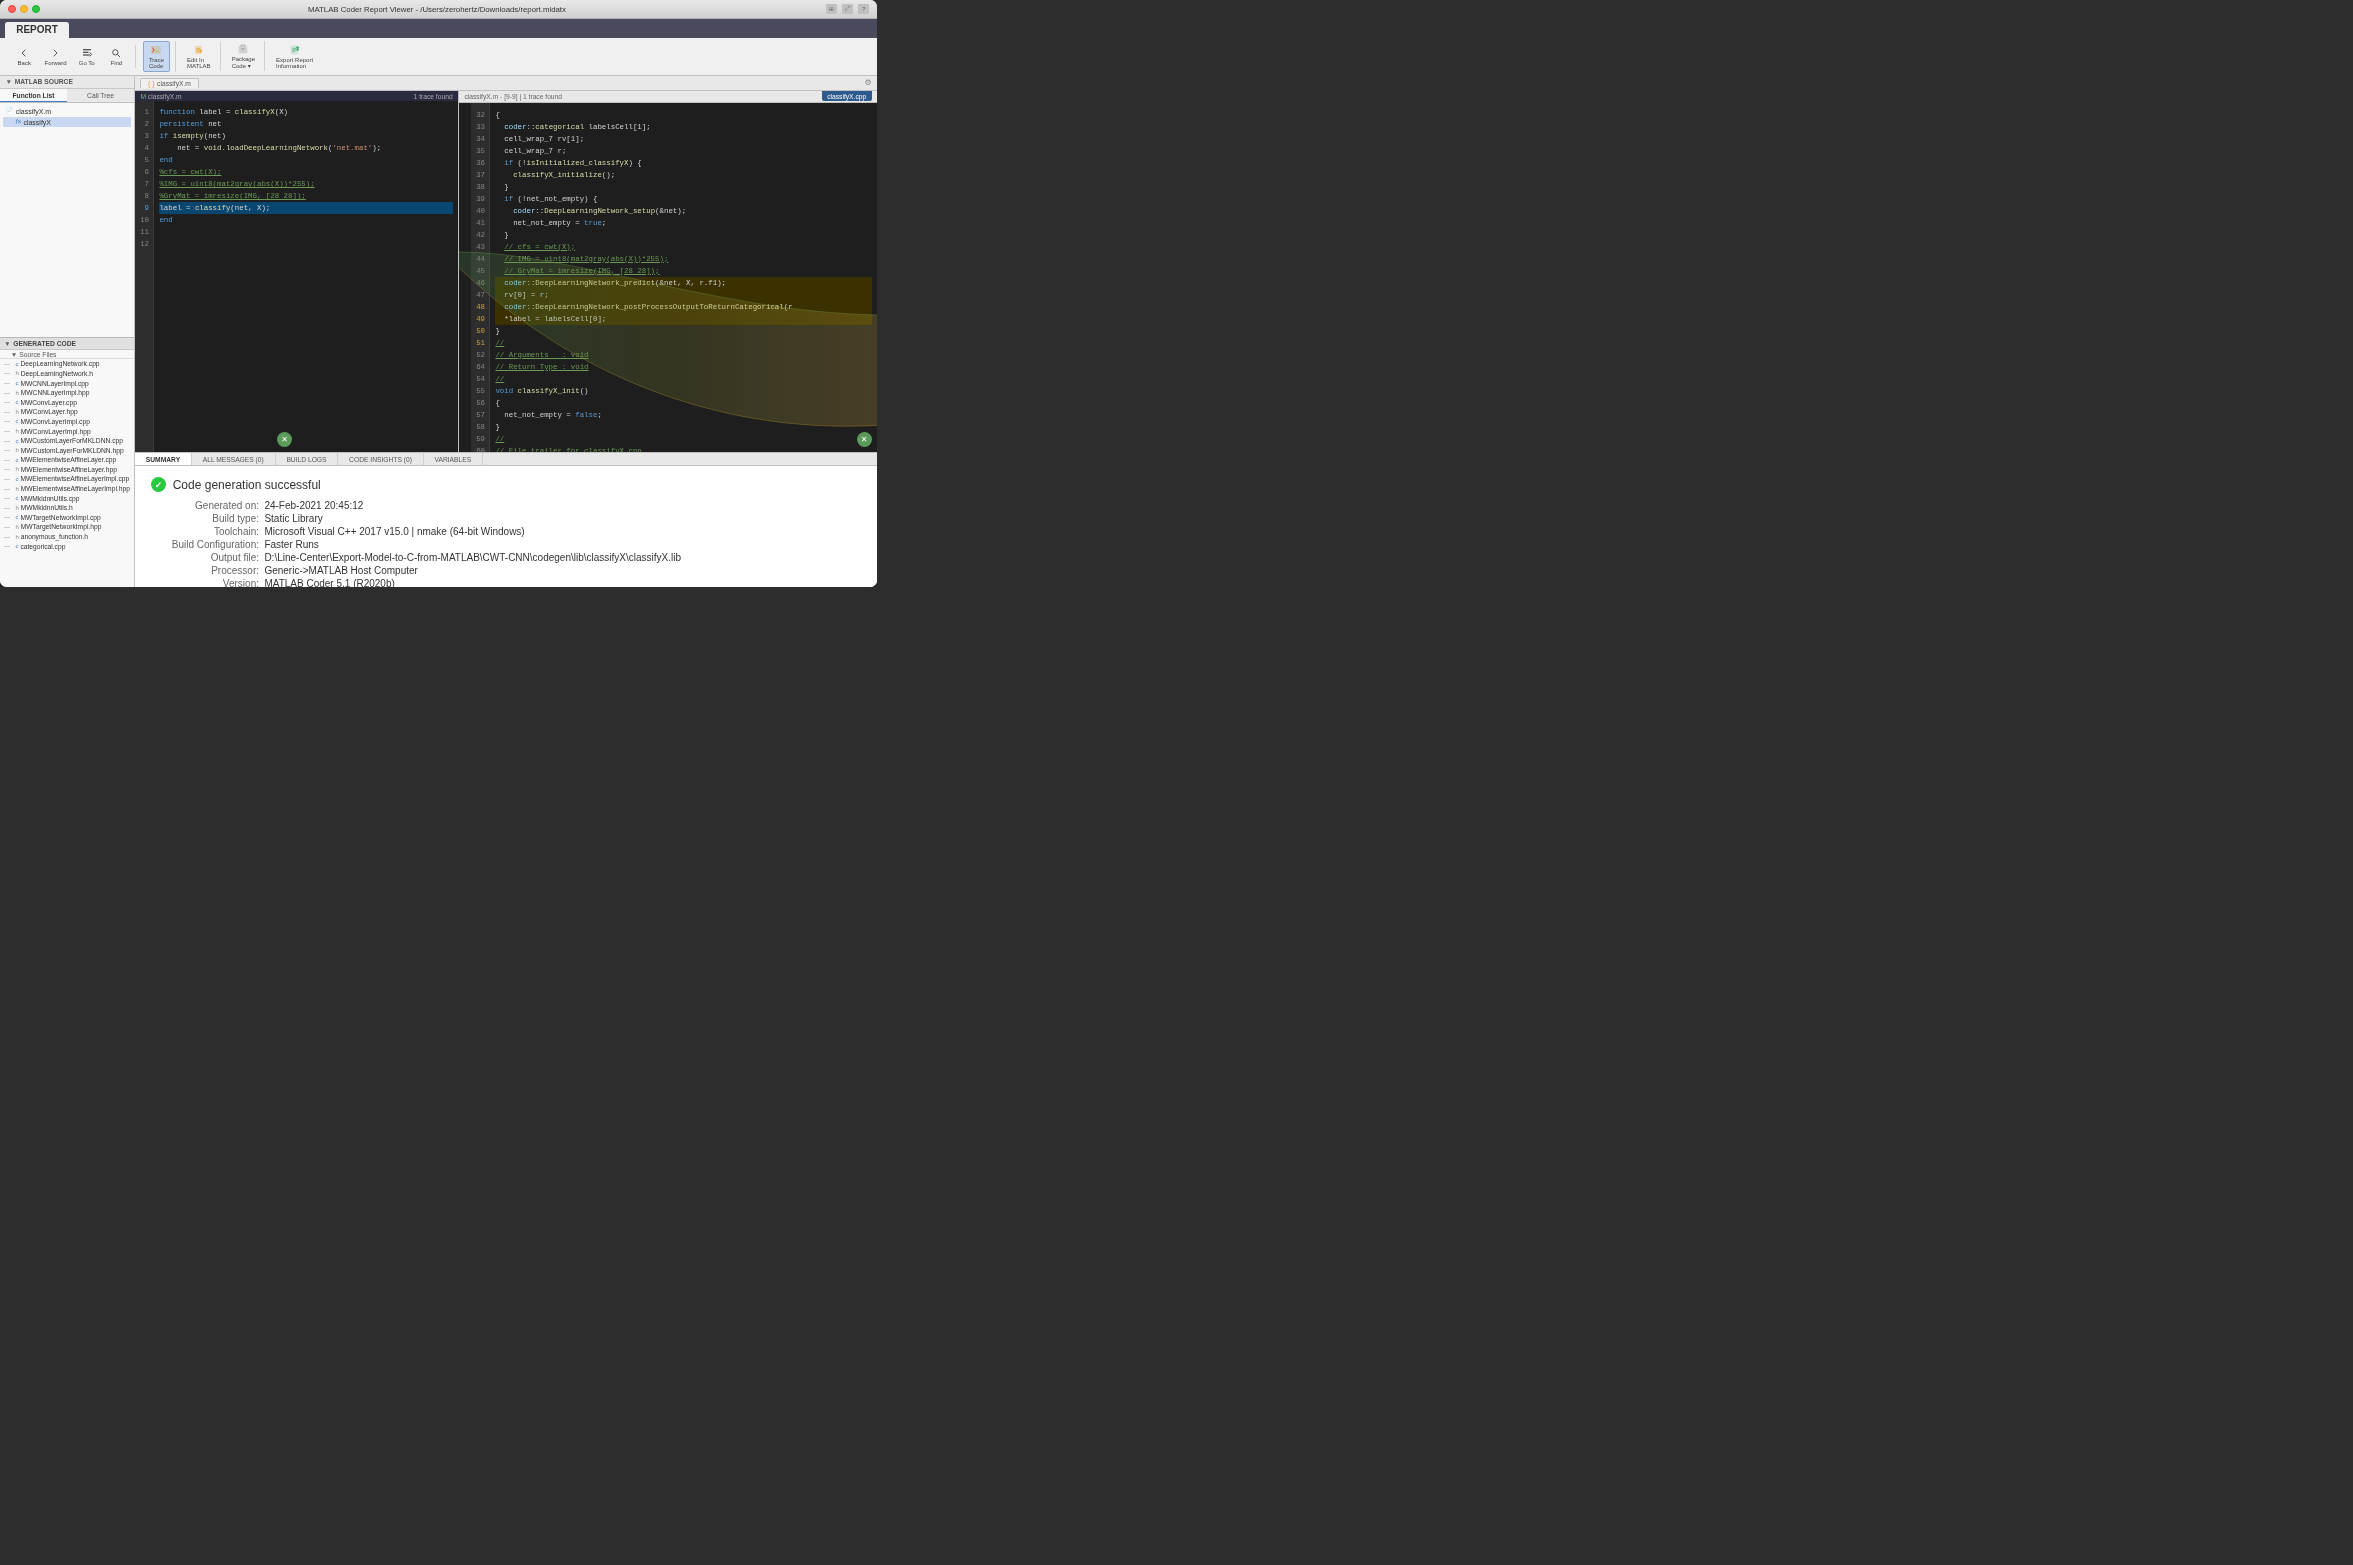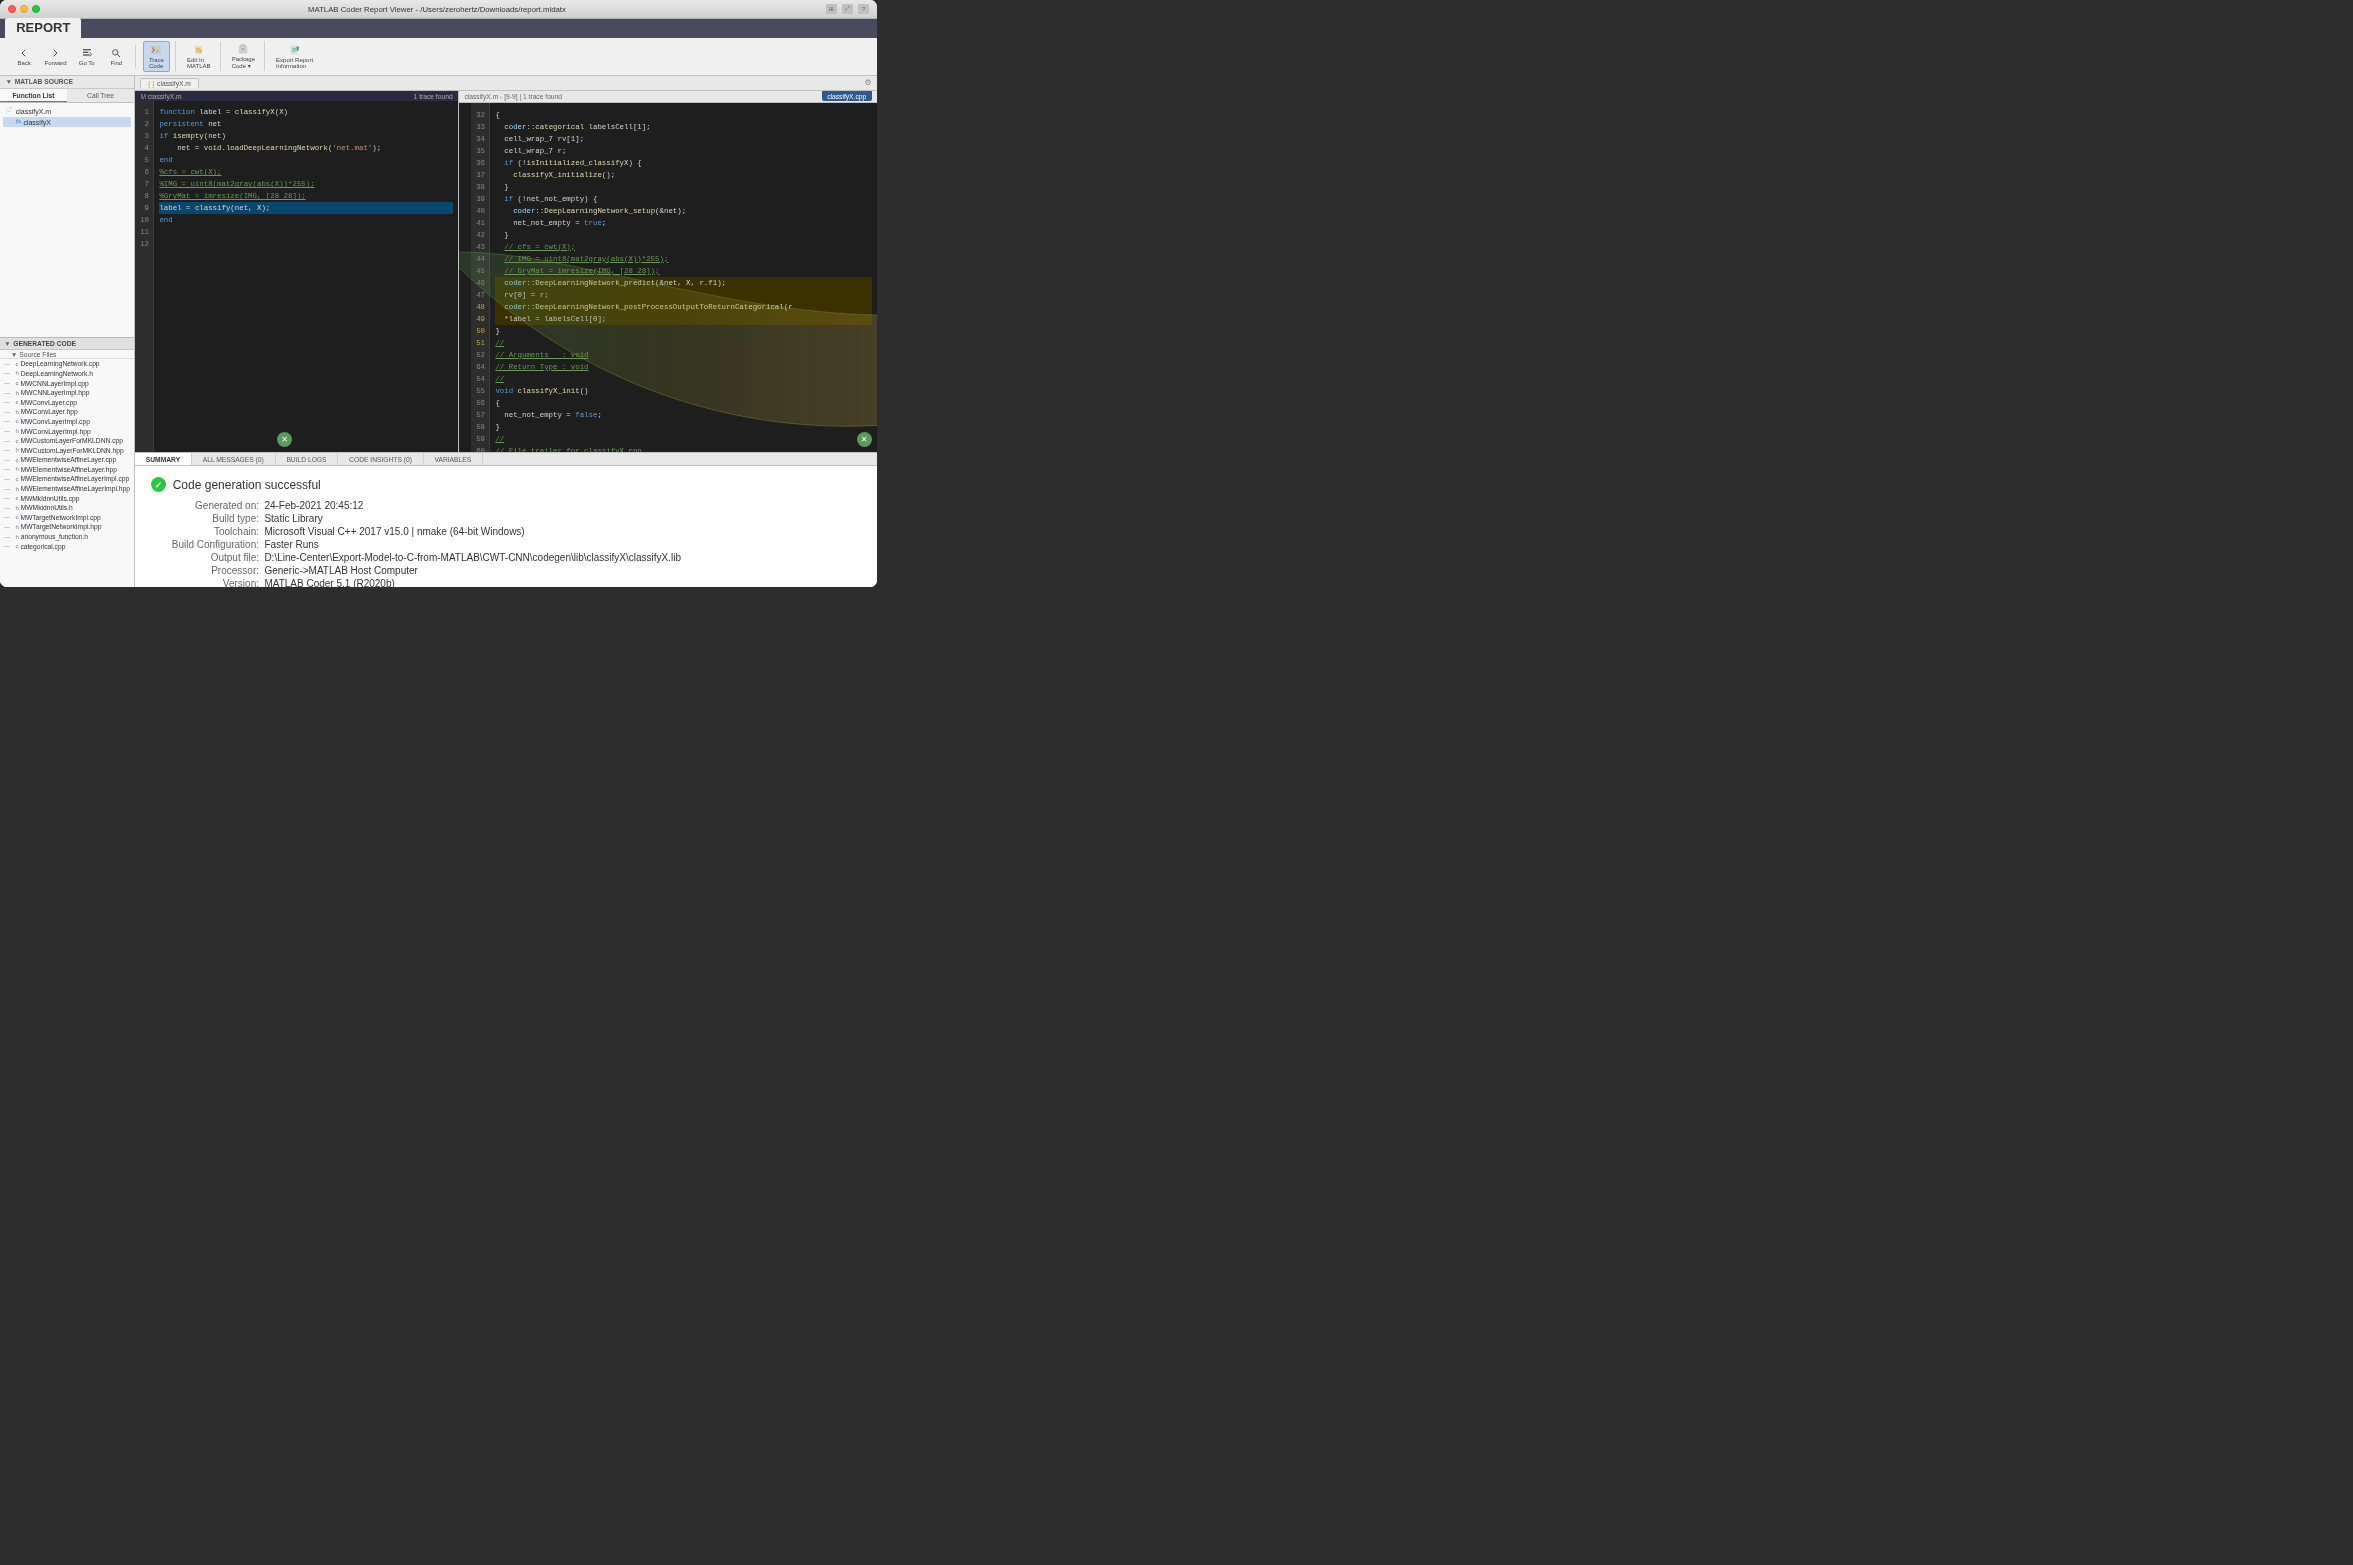--- a/index.html
+++ b/index.html
@@ -74,21 +74,21 @@
     .tabbar {
       background: #4a4a5e;
       height: 19px;
       display: flex;
       align-items: flex-end;
       padding: 0 5.4px;
       flex-shrink: 0;
     }
     .tab {
       padding: 2.7px 10.8px;
-      font-size: 13px;
+      font-size: 10px;
       color: #ccc;
       border-radius: 2.7px 2.7px 0 0;
       cursor: pointer;
     }
     .tab.active {
       background: #f0f0f0;
       color: #333;
       font-weight: 600;
     }
 

